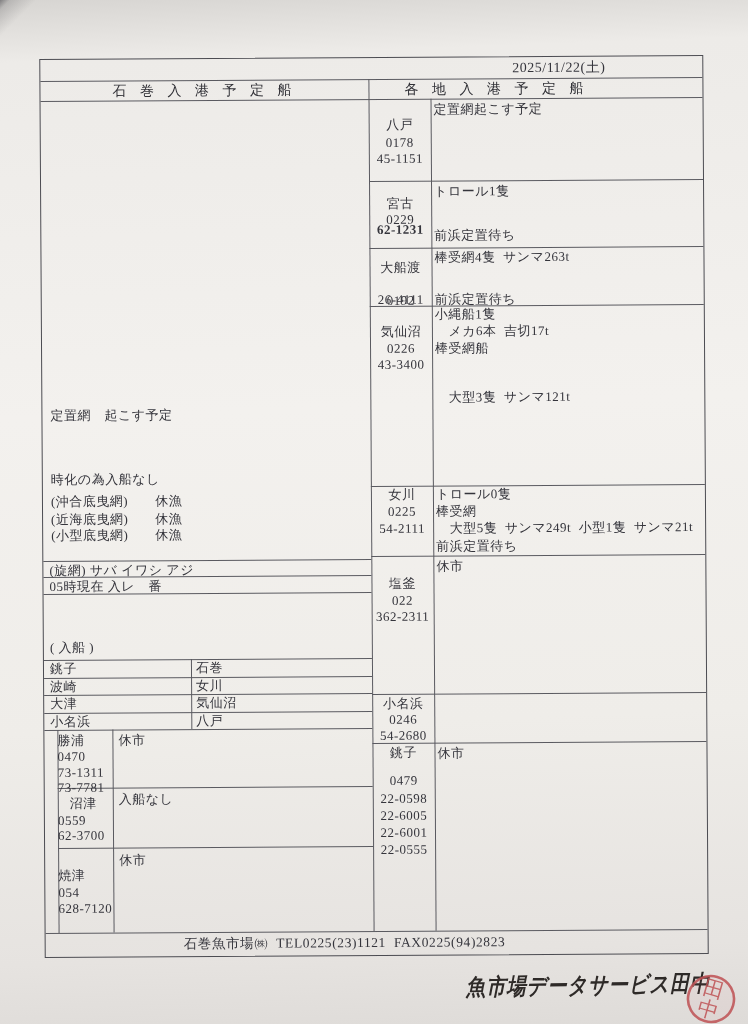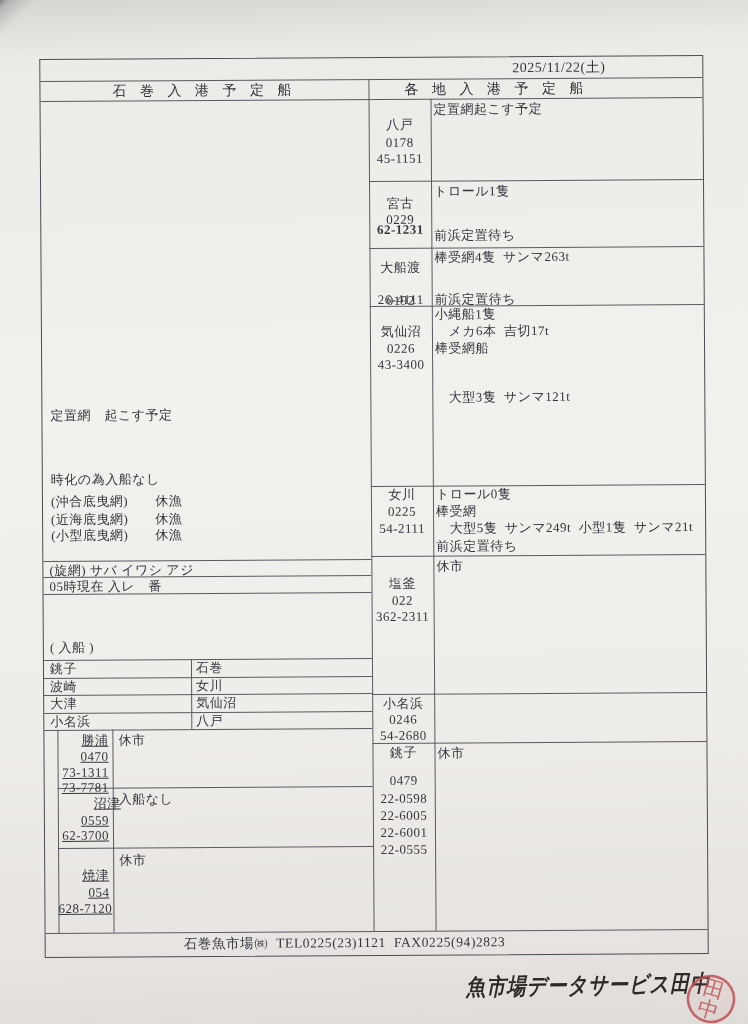--- a/index.html
+++ b/index.html
@@ -24,21 +24,21 @@
   .vl{position:absolute; width:1px; background:#5a5a60;}
   .t{
     position:absolute; font-size:13px; line-height:15px; letter-spacing:.5px;
     white-space:pre; color:#35353c;
   }
   .c{text-align:center;}
   .hdr{font-size:14px; letter-spacing:5px; color:#303036;}
   .date{font-size:14px; letter-spacing:.5px;}
   .port{left:328px; width:62px; text-align:center;}
   .cnt{left:393px;}
-  .blkname{left:13px; width:51px; text-align:right;text-decoration:underline;}
+  .blkname{left:13px; width:51px; text-align:left;}
   .footer{font-size:13.5px; letter-spacing:.6px;}
   .signature{
     position:absolute; left:466px; top:972px;
     font-family:"DejaVu Serif","Liberation Serif",serif;
     font-style:italic; font-weight:700; font-size:23px; letter-spacing:1px;
     color:#2e2a28; white-space:pre;
     transform:scaleX(.84) rotate(-.8deg); transform-origin:left center;
   }
   .stamp{position:absolute; left:683px; top:971px; opacity:.88;}
 </style>

